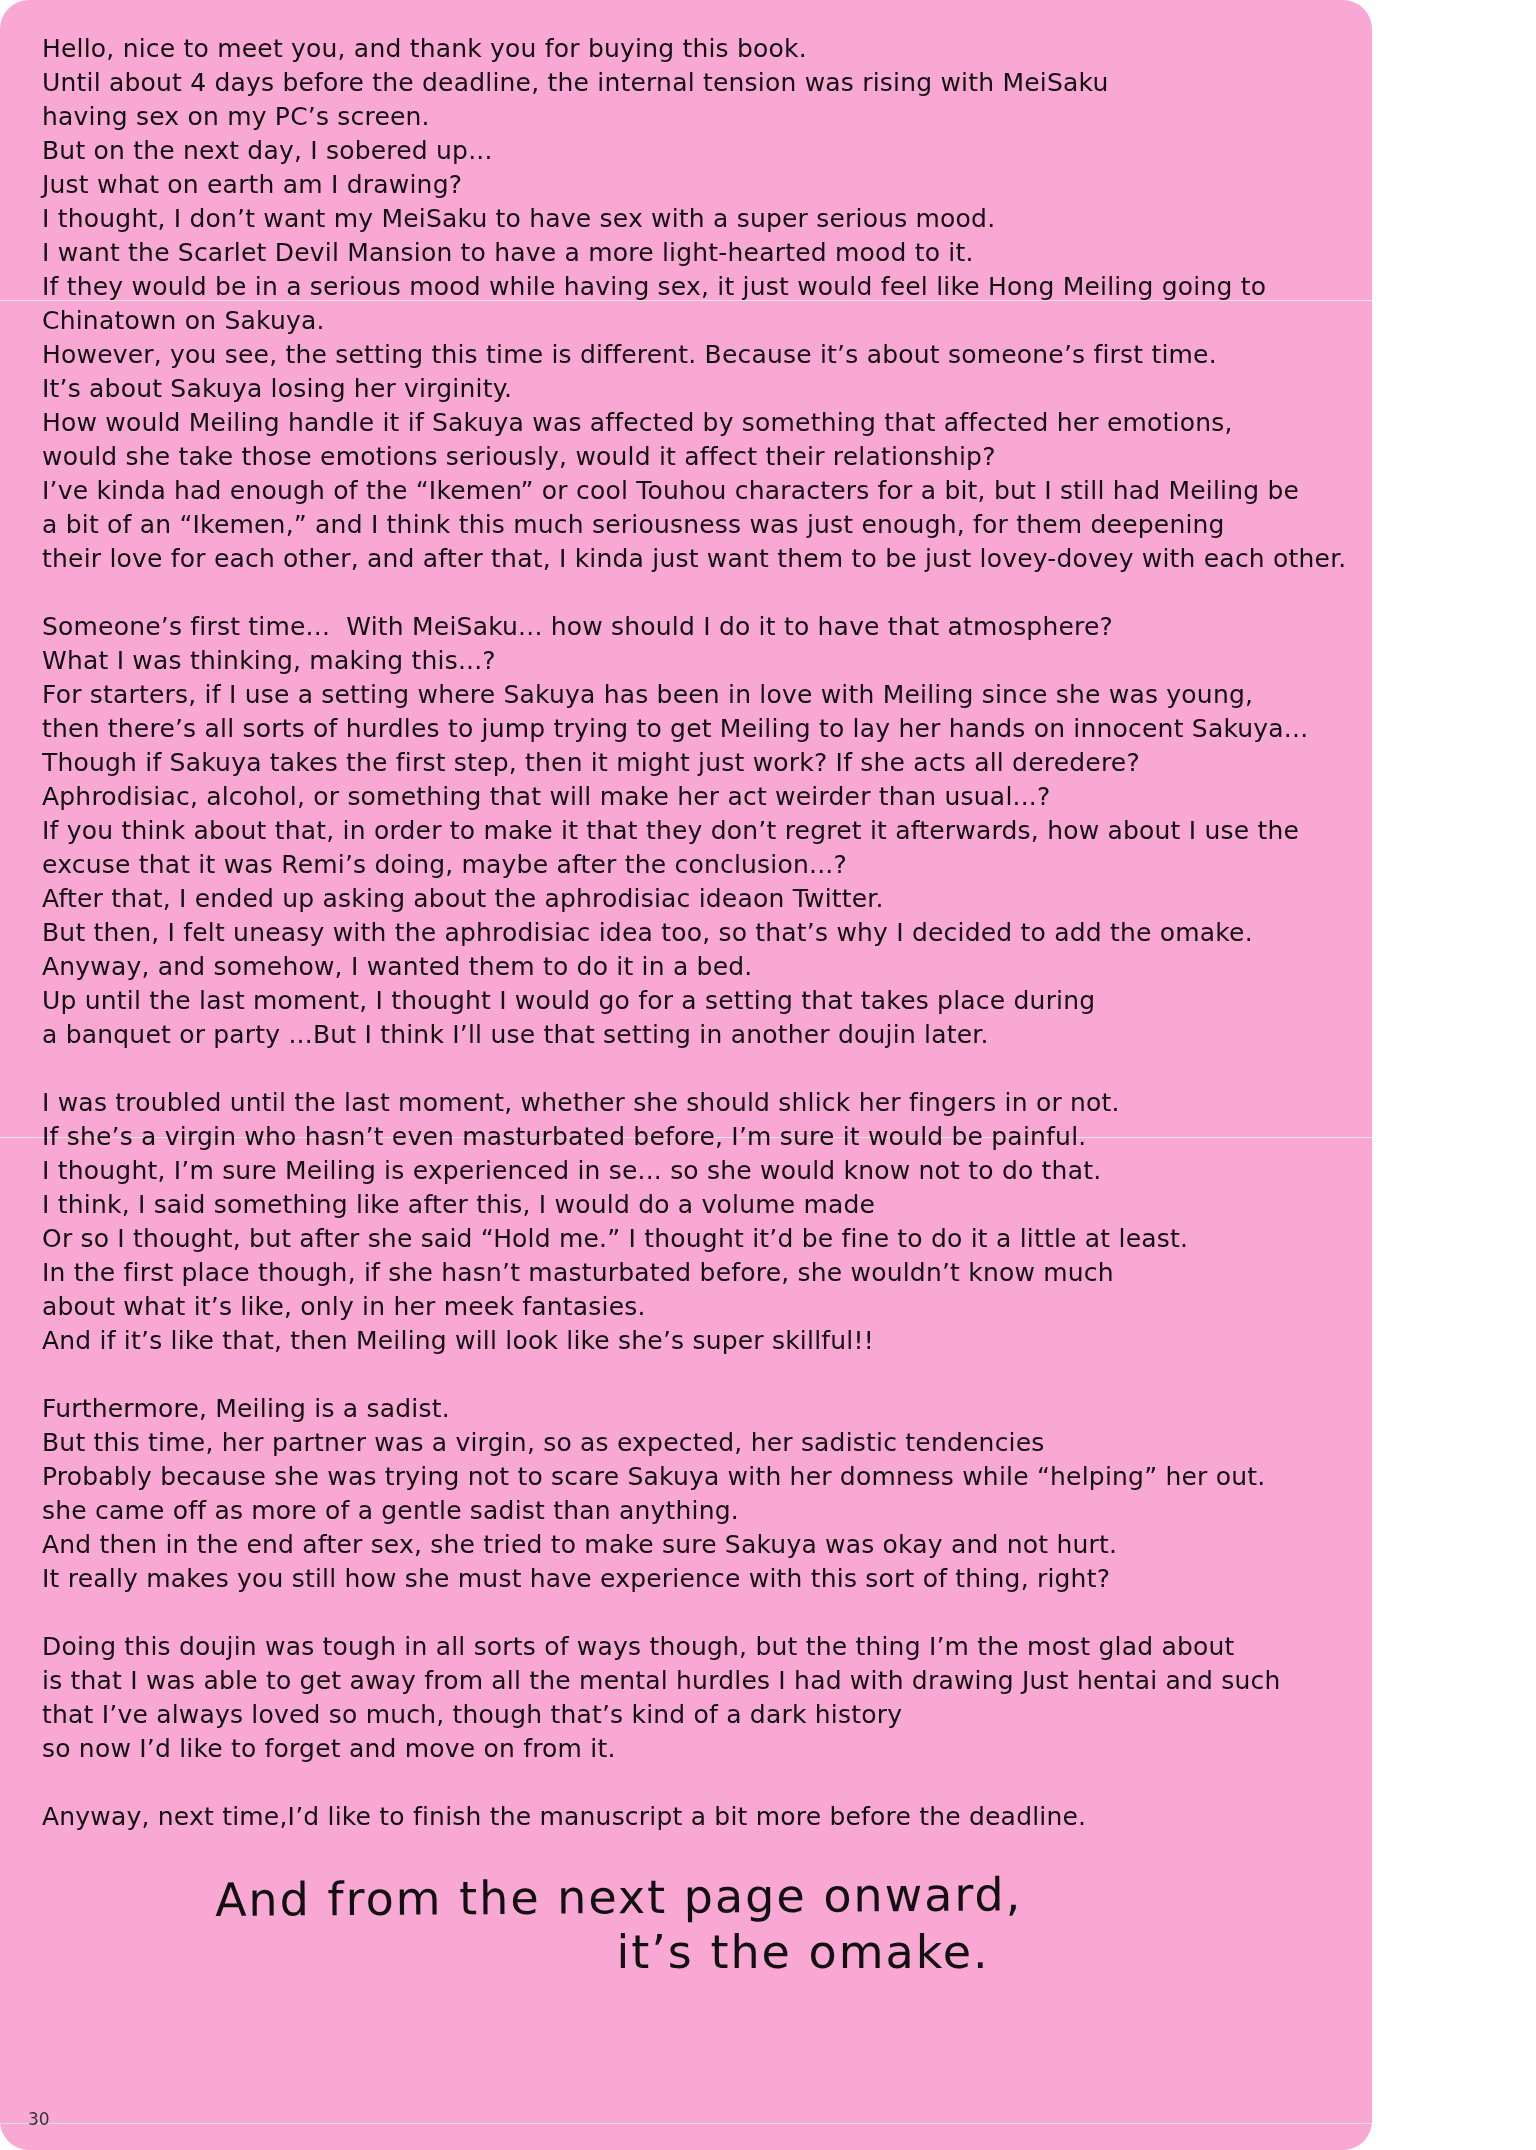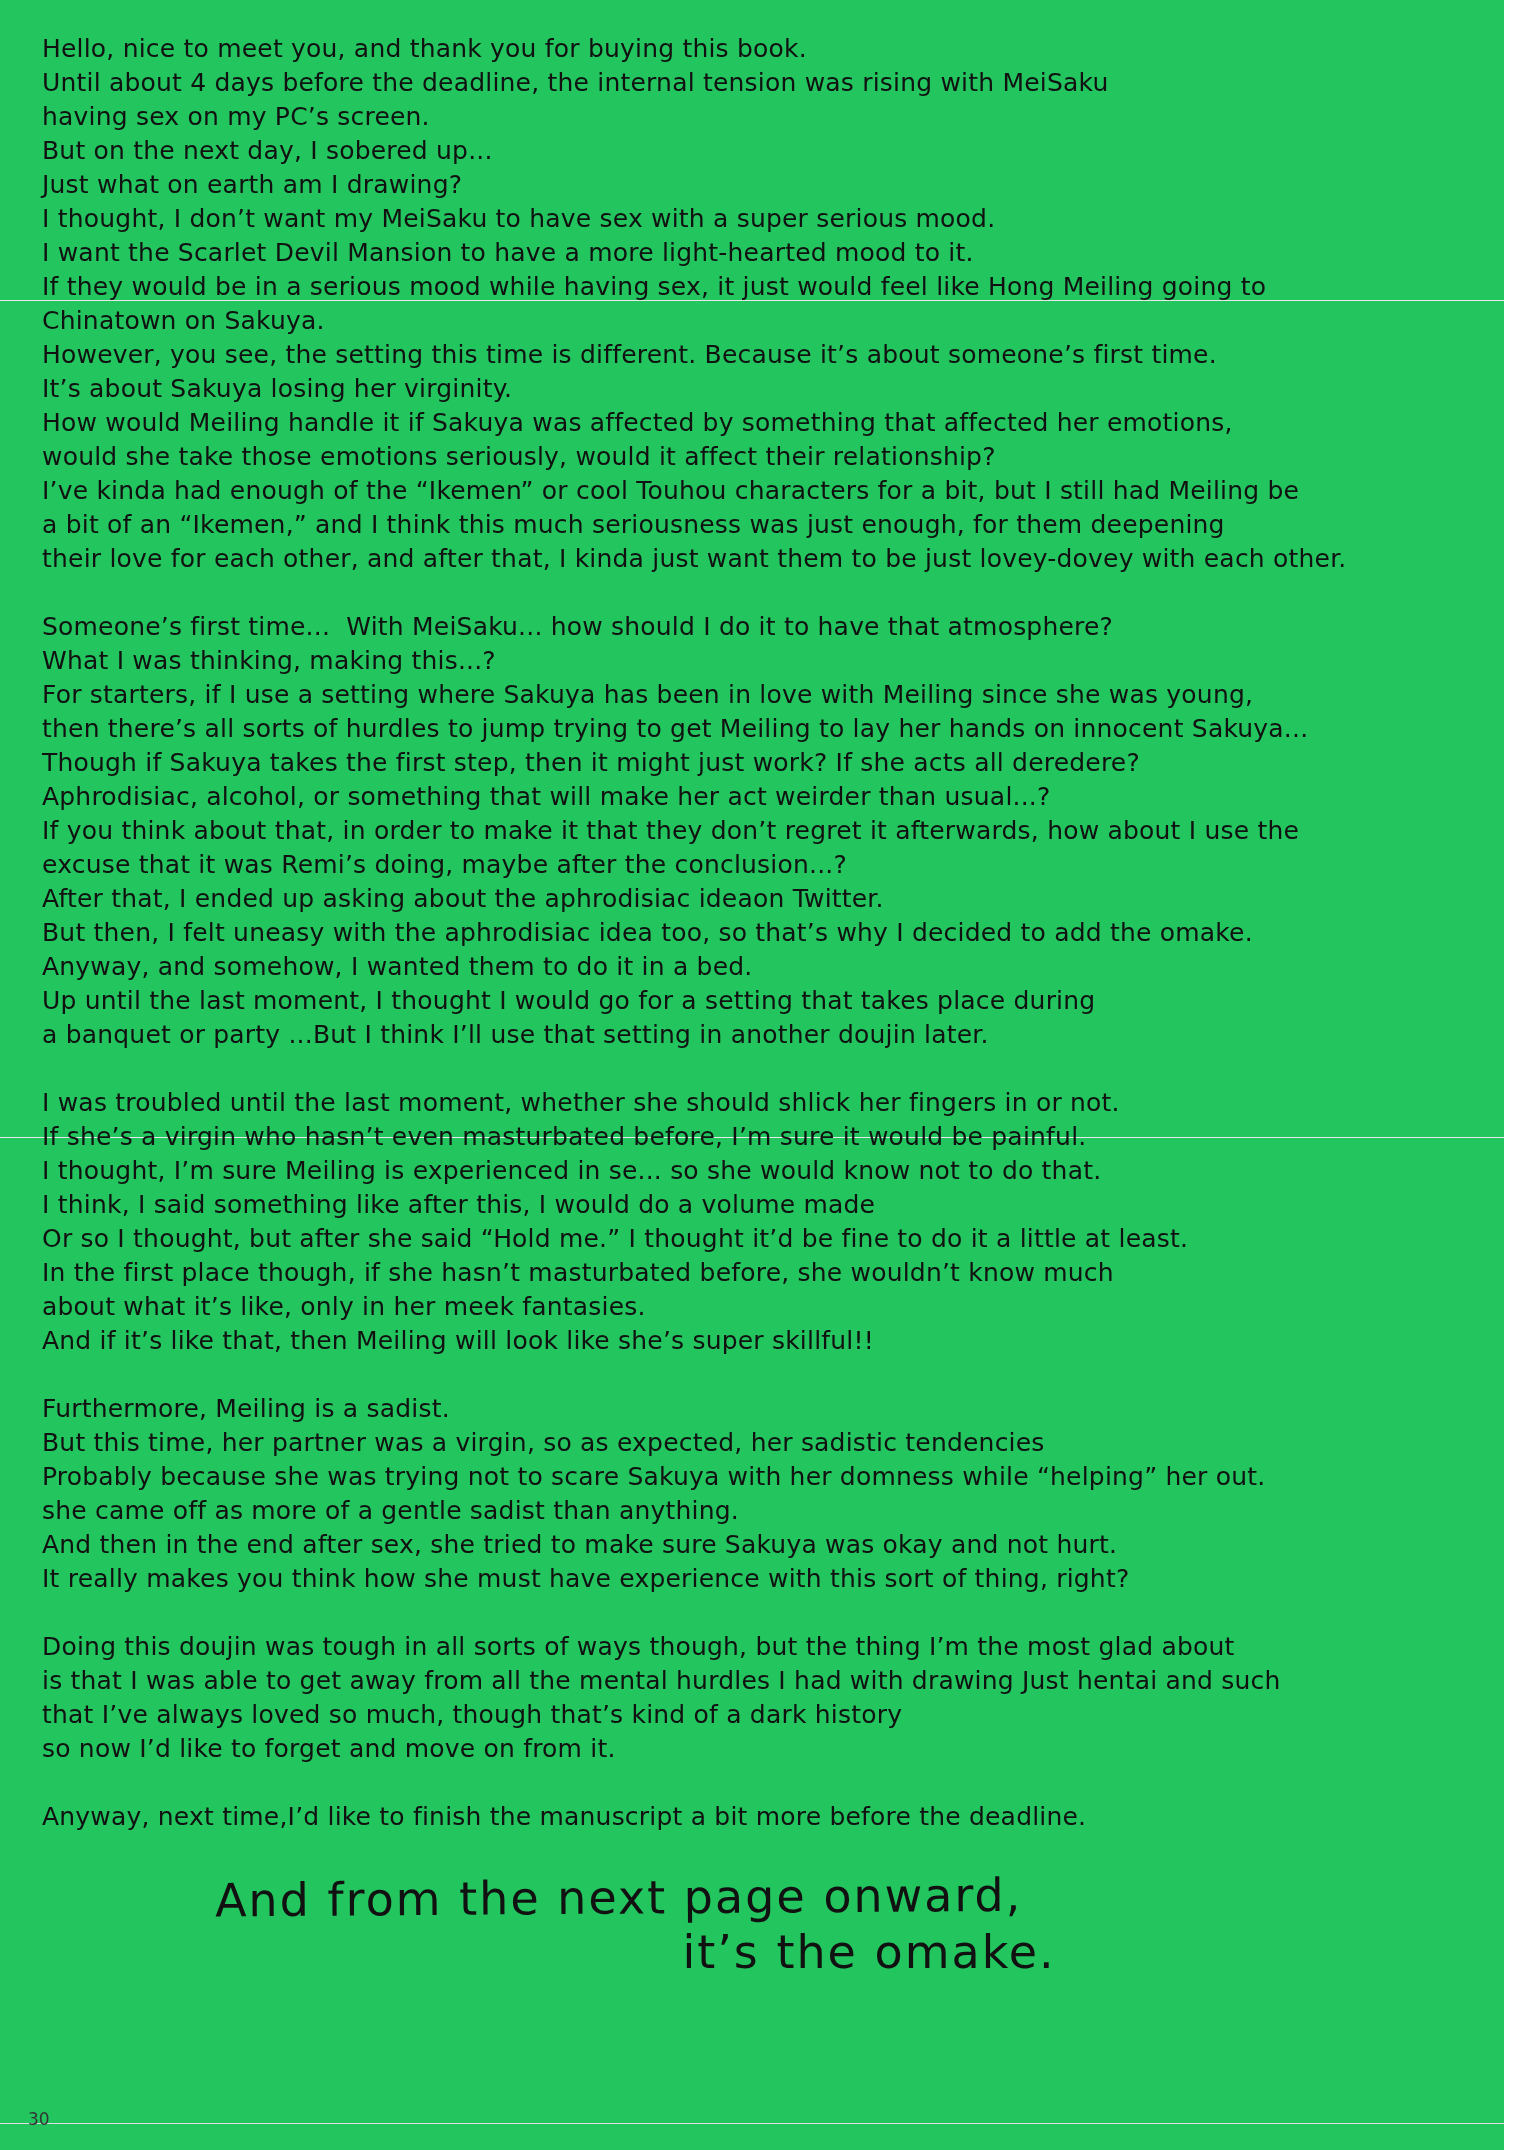--- a/index.html
+++ b/index.html
@@ -2,26 +2,27 @@
 <html><head>
 <meta charset="utf-8">
 <style>
   html, body {
     margin: 0;
     padding: 0;
     background: #ffffff;
   }
   .page {
     position: relative;
-    width: 1504px;
+    width: 1372px;
     height: 2150px;
-    background: #22c55e;
+    background: #f9a8d4;
     overflow: hidden;
     font-family: "DejaVu Sans", sans-serif;
     color: #111111;
+    border-radius: 29px;
   }
   .body-text {
     position: absolute;
     left: 42px;
     top: 32px;
     right: 16px;
   }
   .para {
     margin: 0 0 34px 0;
     padding: 0;
@@ -132,21 +133,21 @@
       <div class="line">about what it’s like, only in her meek fantasies.</div>
       <div class="line">And if it’s like that, then Meiling will look like she’s super skillful!!</div>
     </section>
 
     <section class="para">
       <div class="line">Furthermore, Meiling is a sadist.</div>
       <div class="line">But this time, her partner was a virgin, so as expected, her sadistic tendencies</div>
       <div class="line">Probably because she was trying not to scare Sakuya with her domness while “helping” her out.</div>
       <div class="line">she came off as more of a gentle sadist than anything.</div>
       <div class="line">And then in the end after sex, she tried to make sure Sakuya was okay and not hurt.</div>
-      <div class="line">It really makes you think how she must have experience with this sort of thing, right?</div>
+      <div class="line">It really makes you still how she must have experience with this sort of thing, right?</div>
     </section>
 
     <section class="para">
       <div class="line">Doing this doujin was tough in all sorts of ways though, but the thing I’m the most glad about</div>
       <div class="line">is that I was able to get away from all the mental hurdles I had with drawing Just hentai and such</div>
       <div class="line">that I’ve always loved so much, though that’s kind of a dark history</div>
       <div class="line">so now I’d like to forget and move on from it.</div>
     </section>
 
     <section class="para">

